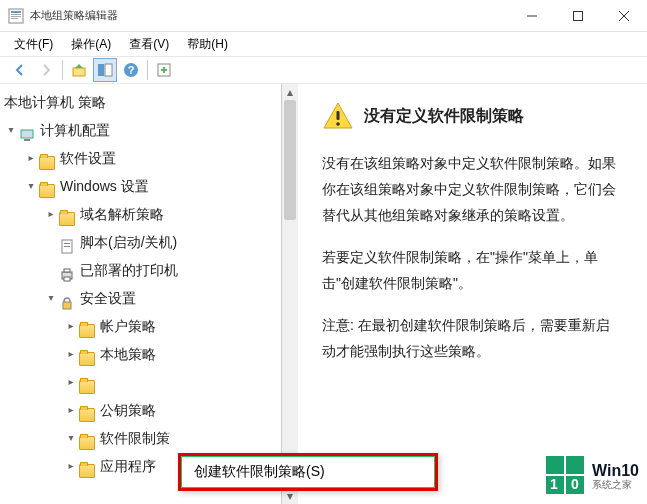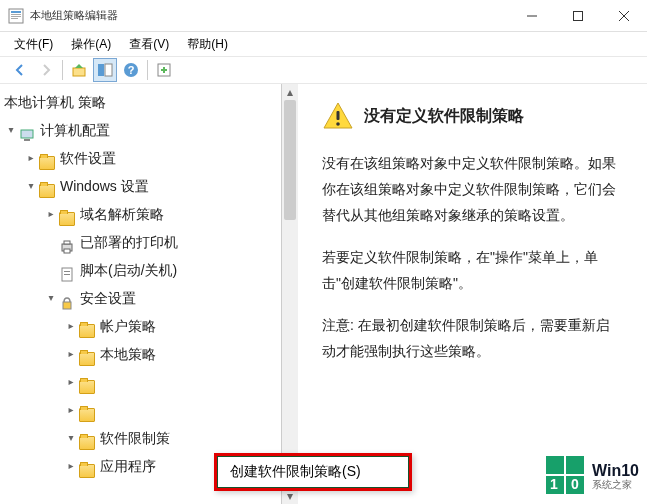--- a/index.html
+++ b/index.html
@@ -35,21 +35,21 @@
     .folder-icon { width: 16px; height: 14px; background: linear-gradient(#fce08a, #f7c948); border: 1px solid #d4a017; border-radius: 1px; position: relative; }
     .folder-icon::before { content: ''; position: absolute; top: -3px; left: 0; width: 6px; height: 3px; background: #f7c948; border: 1px solid #d4a017; border-bottom: none; border-radius: 1px 1px 0 0; }
     
     .details-panel { flex: 1; padding: 16px 24px; overflow: hidden; }
     .details-title-row { display: flex; align-items: flex-start; gap: 10px; margin-bottom: 18px; }
     .warn-icon { width: 32px; height: 32px; flex-shrink: 0; }
     .details-title { font-size: 16px; font-weight: bold; color: #222; line-height: 32px; }
     .details-body { font-size: 14px; color: #222; line-height: 26px; }
     .details-body p { margin-bottom: 16px; }
     
-    .context-menu { position: absolute; left: 178px; top: 453px; width: 198px; background: #14532d; border: 3px solid #e00000; box-shadow: 2px 2px 6px rgba(0,0,0,0.2); z-index: 100; margin-left: 36px; }
+    .context-menu { position: absolute; left: 178px; top: 453px; width: 260px; background: #22c55e; border: 3px solid #e00000; box-shadow: 2px 2px 6px rgba(0,0,0,0.2); z-index: 100; }
     .context-menu-item { padding: 6px 12px; font-size: 14px; background: #fff; margin: 1px; }
     
     .watermark { position: absolute; right: 8px; bottom: 8px; display: flex; align-items: center; gap: 6px; z-index: 200; }
     .watermark-logo { display: flex; }
     .watermark-text { display: flex; flex-direction: column; line-height: 1.1; }
     .watermark-text-main { font-size: 16px; font-weight: bold; color: #0f172a; }
     .watermark-text-sub { font-size: 10px; color: #666; }
   </style>
 </head>
 <body>
@@ -167,37 +167,37 @@
             <span class="tree-expander">▸</span>
             <span class="tree-icon">
                 <div class="folder-icon"></div>
               </span>
             <span class="tree-label">域名解析策略</span>
           </div>
           <div class="tree-item">
             <span class="tree-expander"></span>
             <span class="tree-icon">
                 <svg width="16" height="16">
+                  <rect x="3" y="1" width="10" height="13" fill="#fff" stroke="#888"></rect>
+                  <rect x="5" y="4" width="6" height="1" fill="#888"></rect>
+                  <rect x="5" y="7" width="6" height="1" fill="#888"></rect>
+                </svg>
+              </span>
+            <span class="tree-label">脚本(启动/关机)</span>
+          </div>
+          <div class="tree-item">
+            <span class="tree-expander"></span>
+            <span class="tree-icon">
+                <svg width="16" height="16">
                   <rect x="3" y="5" width="10" height="7" fill="#ddd" stroke="#666"></rect>
                   <rect x="5" y="2" width="6" height="3" fill="#fff" stroke="#666"></rect>
                   <rect x="5" y="10" width="6" height="4" fill="#fff" stroke="#666"></rect>
                 </svg>
               </span>
             <span class="tree-label">已部署的打印机</span>
-          </div>
-          <div class="tree-item">
-            <span class="tree-expander"></span>
-            <span class="tree-icon">
-                <svg width="16" height="16">
-                  <rect x="3" y="1" width="10" height="13" fill="#fff" stroke="#888"></rect>
-                  <rect x="5" y="4" width="6" height="1" fill="#888"></rect>
-                  <rect x="5" y="7" width="6" height="1" fill="#888"></rect>
-                </svg>
-              </span>
-            <span class="tree-label">脚本(启动/关机)</span>
           </div>
           <div class="tree-item">
             <span class="tree-expander">▾</span>
             <span class="tree-icon">
                 <svg width="16" height="16">
                   <rect x="4" y="7" width="8" height="7" fill="#f7c948" stroke="#888"></rect>
                   <path d="M5 7 Q5 3 8 3 Q11 3 11 7" fill="none" stroke="#888" stroke-width="1.5"></path>
                 </svg>
               </span>
             <span class="tree-label">安全设置</span>
@@ -221,20 +221,21 @@
               <span class="tree-expander">▸</span>
               <span class="tree-icon">
                   <div class="folder-icon"></div>
                 </span>
             </div>
             <div class="tree-item">
               <span class="tree-expander">▸</span>
               <span class="tree-icon">
                   <div class="folder-icon"></div>
                 </span>
+              <span class="tree-label">公钥策略</span>
             </div>
             <div class="tree-item">
               <span class="tree-expander">▾</span>
               <span class="tree-icon">
                   <div class="folder-icon"></div>
                 </span>
               <span class="tree-label">软件限制策</span>
             </div>
             <div class="tree-item">
               <span class="tree-expander">▸</span>

